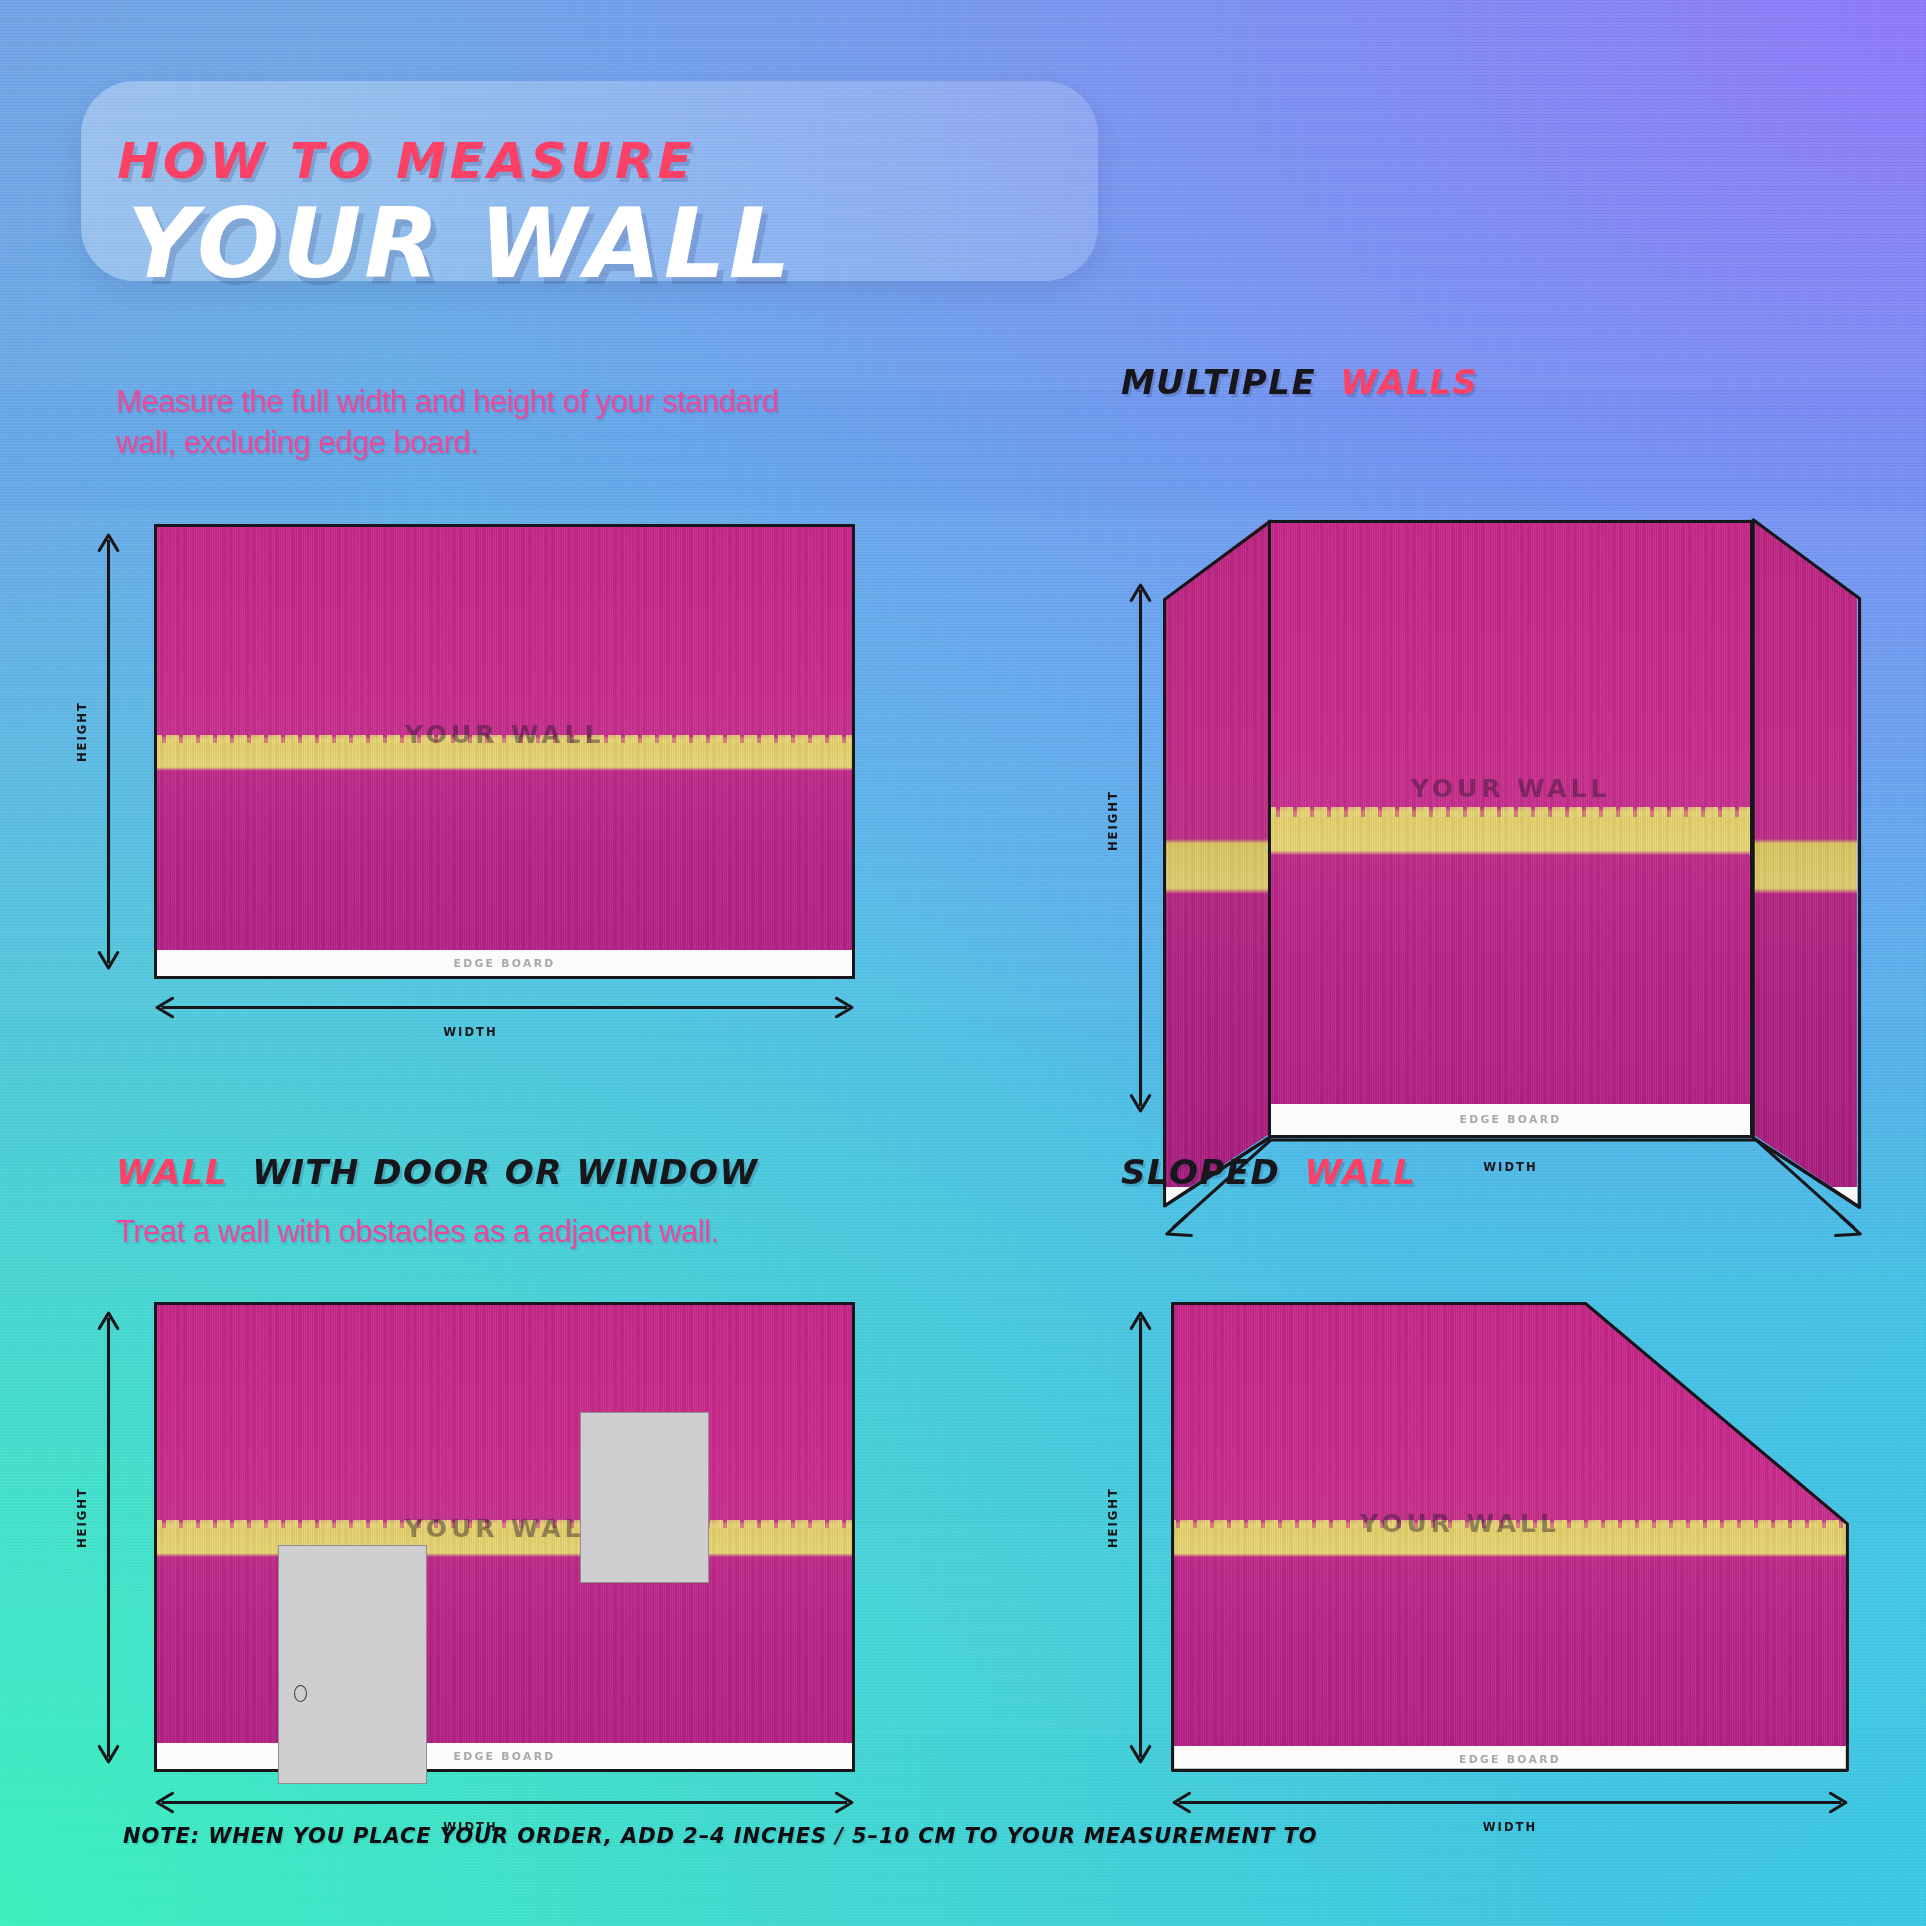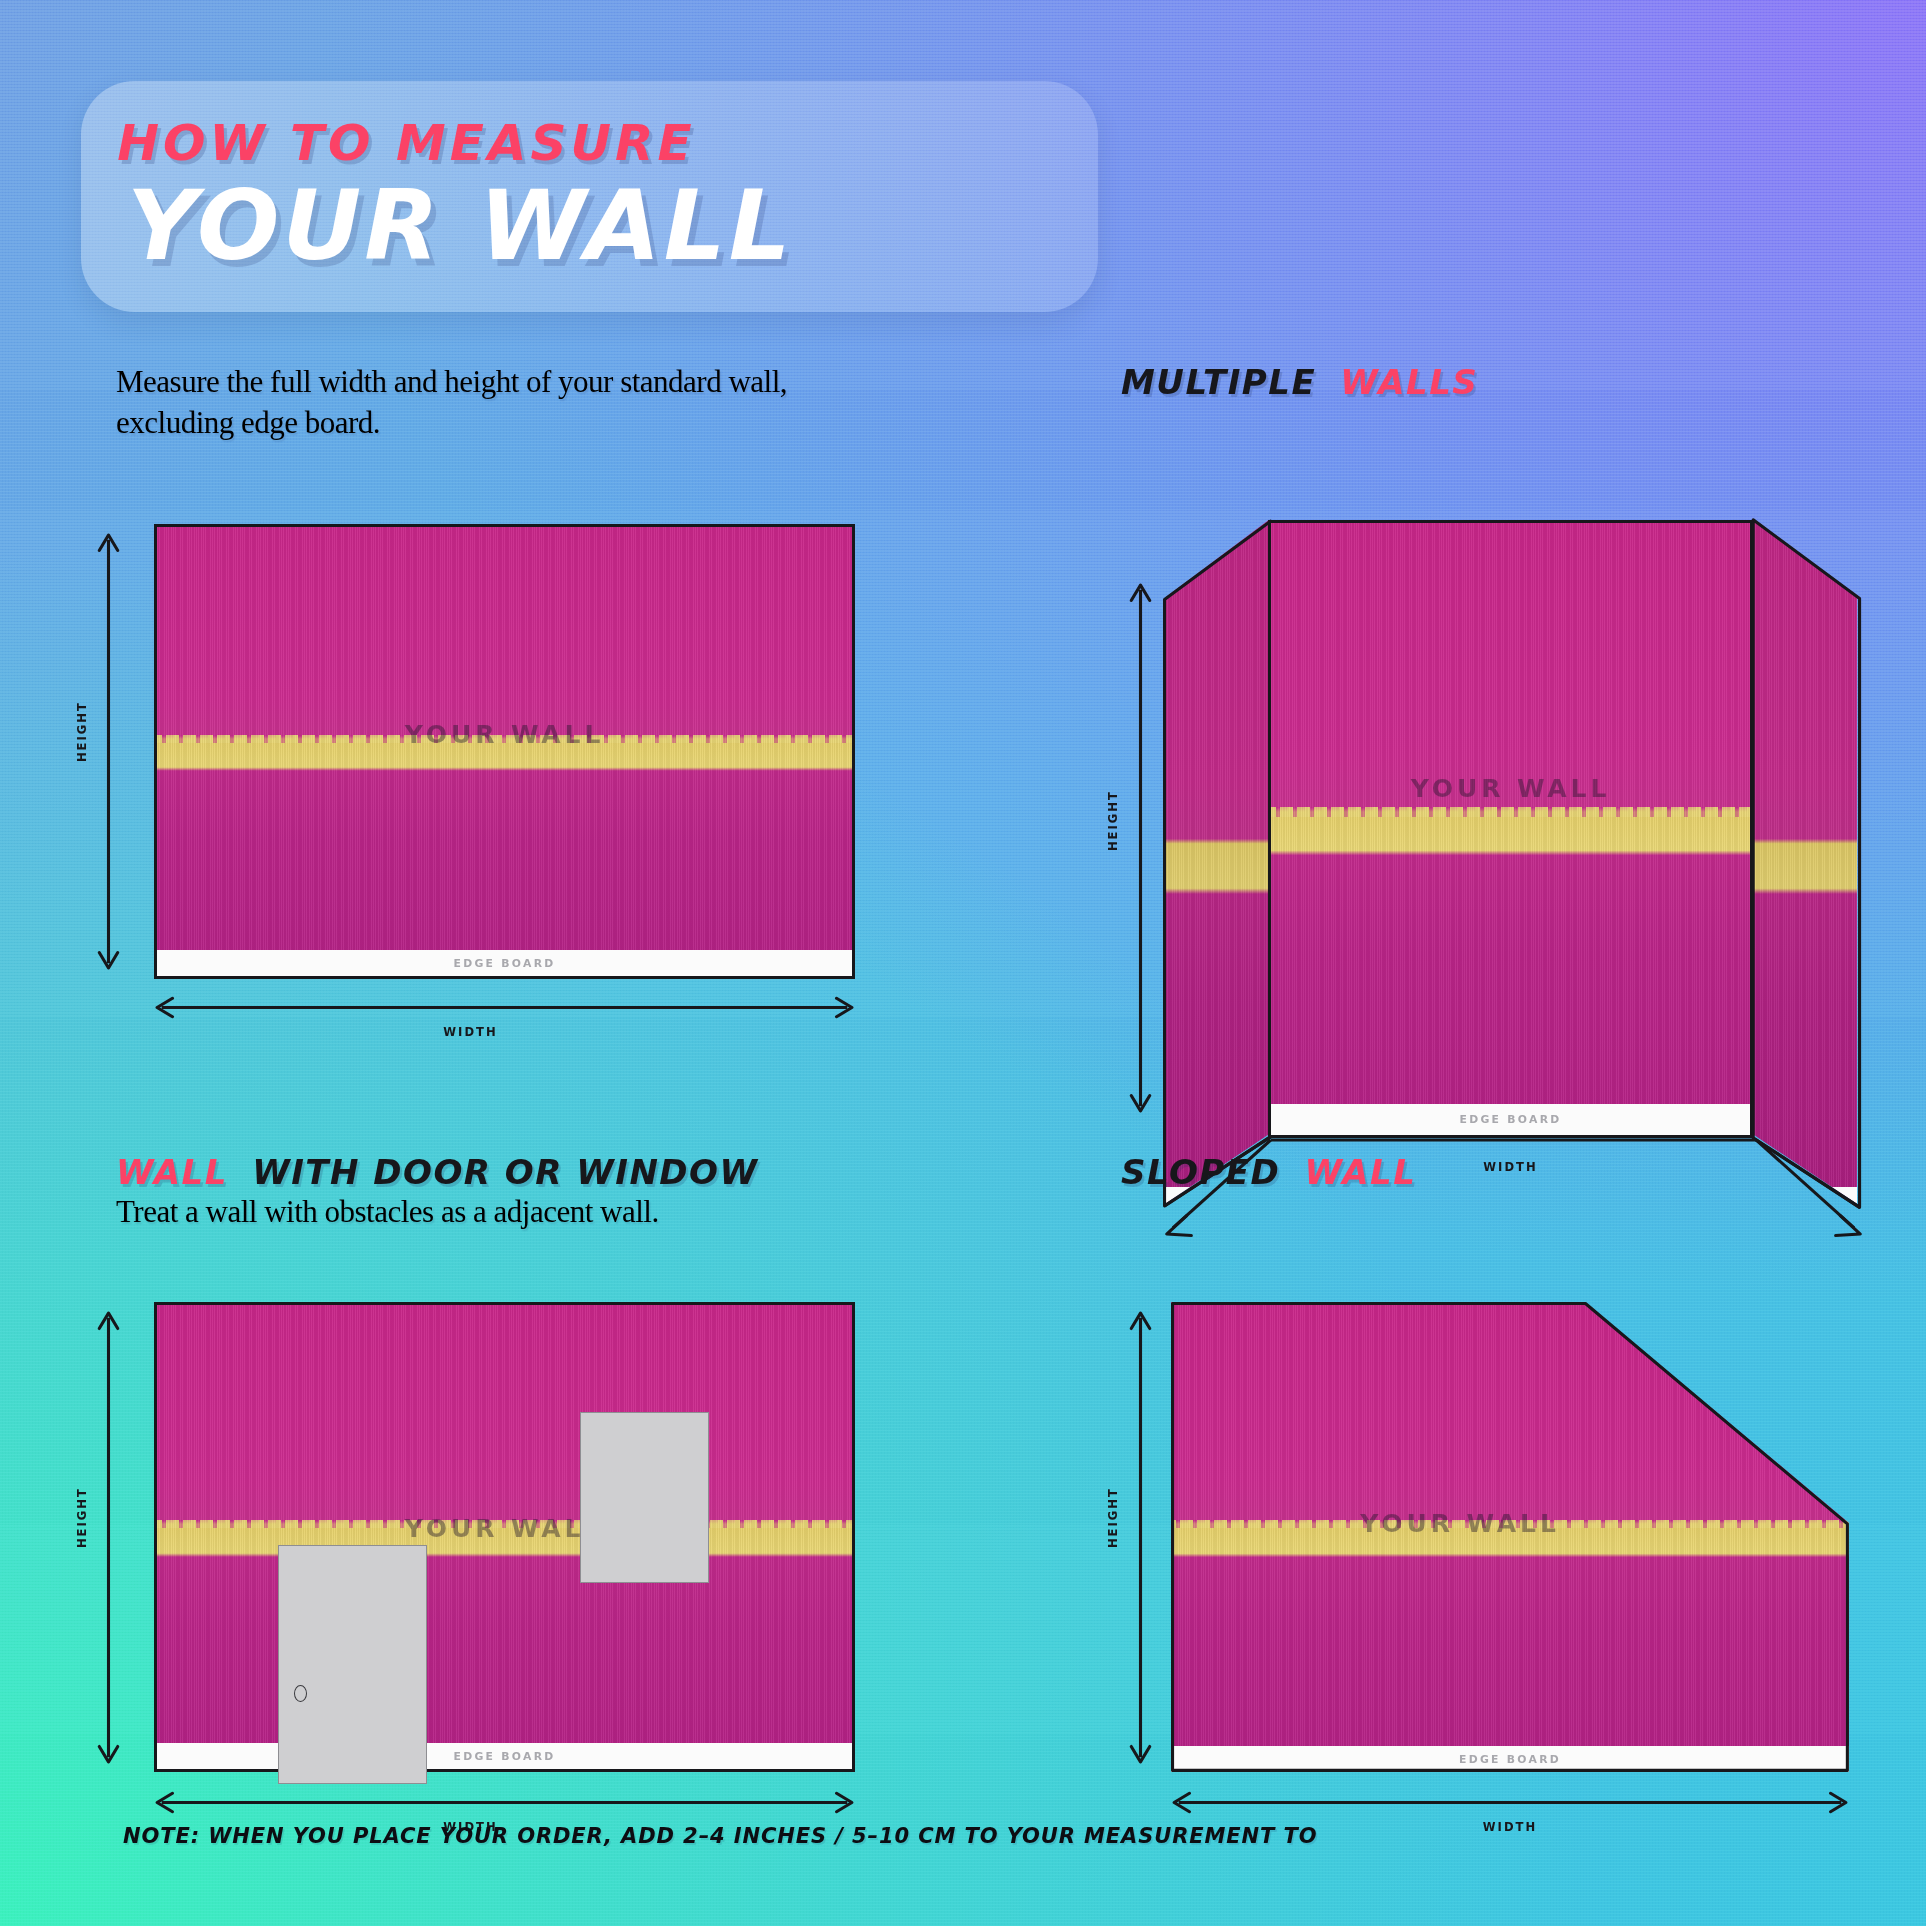--- a/index.html
+++ b/index.html
@@ -18,25 +18,25 @@
     position: absolute; inset: 0; pointer-events: none; opacity: .13;
     background-image:
       repeating-linear-gradient(0deg, rgba(255,255,255,.55) 0 0.8px, rgba(0,0,0,.22) 0.8px 1.5px),
       repeating-linear-gradient(90deg, rgba(255,255,255,.35) 0 0.8px, rgba(0,0,0,.18) 0.8px 1.5px);
     mix-blend-mode: overlay;
   }
 
   
   .header-card {
     position: absolute; left: 81px; top: 81px;
-    width: 1017px; height: 231px;
+    width: 1017px; height: 200px;
     border-radius: 54px;
     background: linear-gradient(105deg, rgba(255,255,255,.30) 0%, rgba(255,255,255,.22) 55%, rgba(255,255,255,.16) 100%);
     box-shadow: 0 10.8px 26px rgba(30,40,90,.10);
-    padding: 34px 0 0 46px;
+    padding: 52px 0 0 46px;
   }
   .kicker {
     font-family: "DejaVu Sans", sans-serif;
     font-weight: 700; font-style: italic;
     font-size: 49px; letter-spacing: 3.9px;
     color: #fb4266;
     text-shadow: 3.1px 3.9px 0 rgba(40,60,120,.22);
     transform: scaleX(1.02);
     white-space: nowrap;
   }
@@ -54,22 +54,23 @@
   .sec-title {
     font-family: "DejaVu Sans", sans-serif;
     font-weight: 700; font-style: italic;
     font-size: 34px; letter-spacing: 1.5px;
     color: #17171b;
     text-shadow: 2.3px 3.1px 0 rgba(20,40,90,.18);
     white-space: nowrap;
   }
   .sec-title .pink { color: #fb4266; }
   .sec-desc {
-    font-family: Liberation Serif, serif;
-    font-size: 31px; line-height: 1.32; color: #000000;
+    margin-top: 20px;
+    font-family: Liberation Sans, sans-serif;
+    font-size: 31px; line-height: 1.32; color: #ec4899;
     letter-spacing: -0.5px;
     text-shadow: 1.5px 2.3px 1.5px rgba(20,40,90,.13);
     max-width: 771px;
   }
 
   
   .wall-art {
     position: absolute; inset: 0;
     background:
       linear-gradient(180deg,

